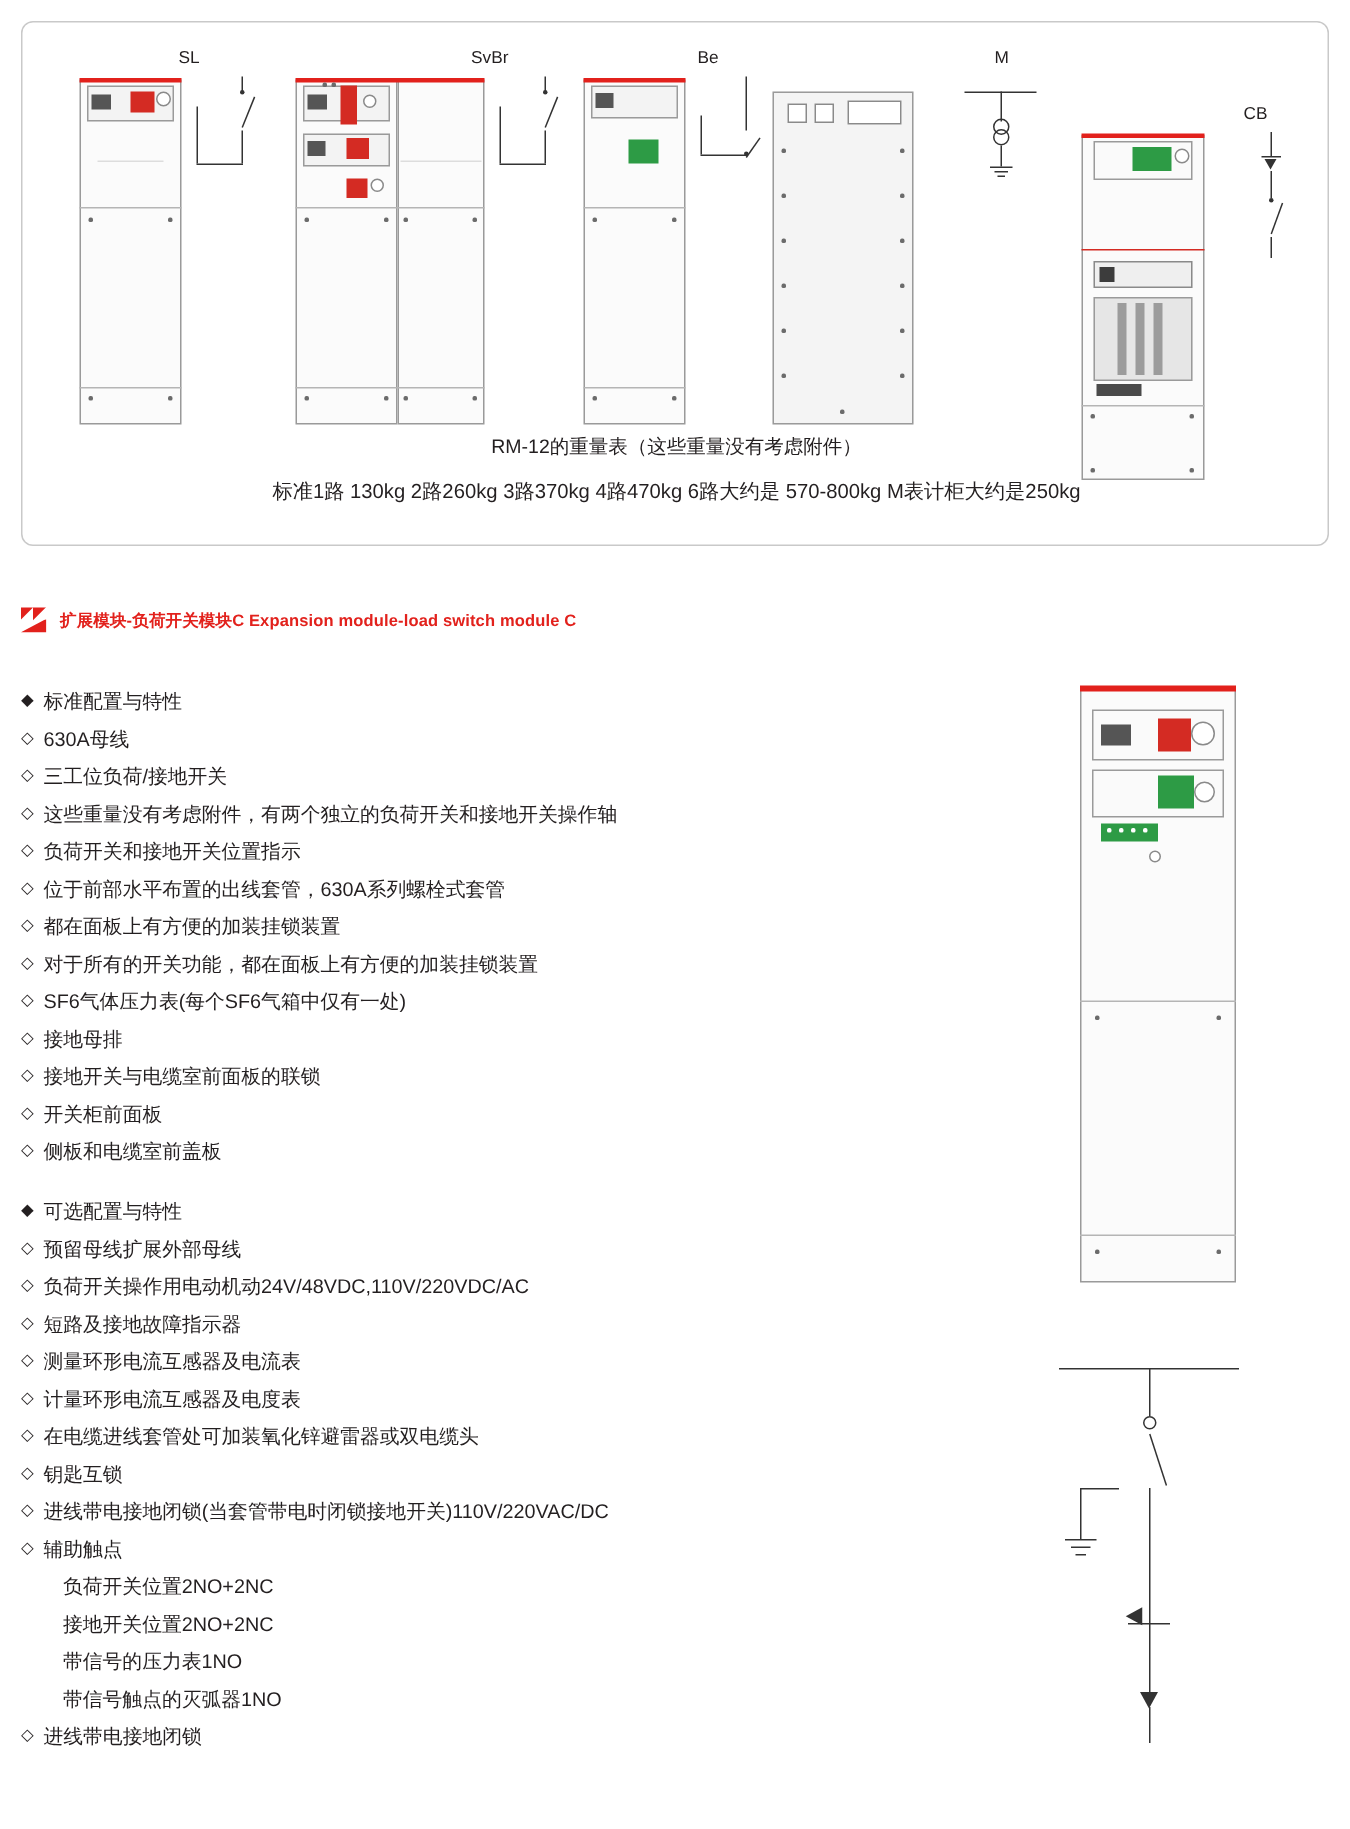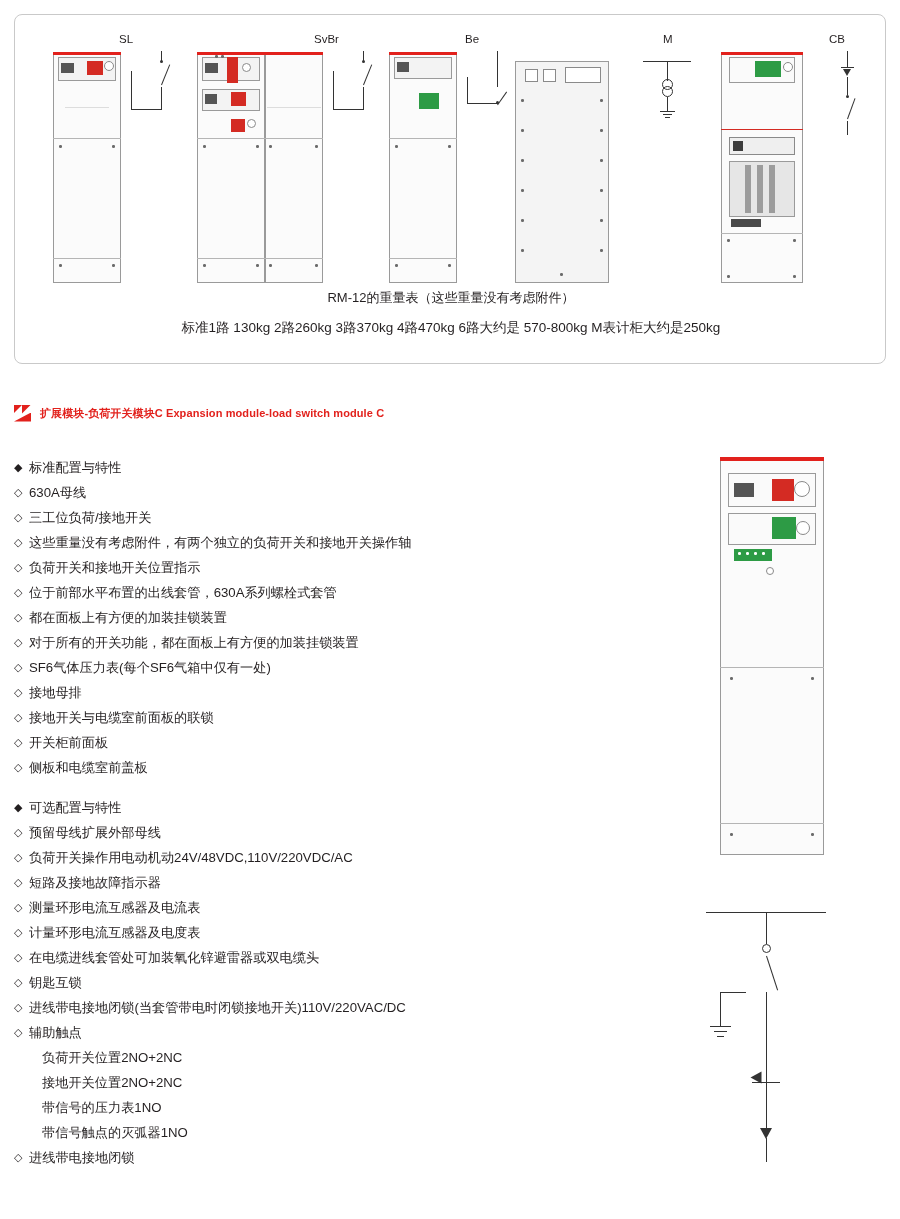--- a/index.html
+++ b/index.html
@@ -307,21 +307,21 @@
           <div class="vl" style="left:32px; top:10px; height:20px;"></div>
           <div class="circle" style="left:27px; top:28px; width:11px; height:11px;"></div>
           <div class="circle" style="left:27px; top:35px; width:11px; height:11px;"></div>
           <div class="vl" style="left:32px; top:46px; height:14px;"></div>
           <div class="hl" style="left:25px; top:60px; width:15px;"></div>
           <div class="hl" style="left:28px; top:63px; width:9px;"></div>
           <div class="hl" style="left:30px; top:66px; width:5px;"></div>
         </div>
       </div>
 
-      <div class="cab" style="left:706px; width:150px; height:250px;">
+      <div class="cab" style="left:706px; width:150px; height:250px;margin-top:37px;">
         <div class="cab-label" style="left:108px; top:0px;">CB</div>
         <div class="cab-body" style="left:0px; top:20px; width:82px; height:230px;"></div>
         <div class="red-top" style="left:0px; top:19px; width:82px;"></div>
         <div class="thin-line" style="left:0px; top:96px; width:82px; height:1px; background:#d42b23;"></div>
         <div class="thin-line" style="left:0px; top:200px; width:82px; height:1px;"></div>
         <div class="graybox" style="left:8px; top:24px; width:66px; height:26px; background:#fafafa;"></div>
         <div class="greenbox" style="left:34px; top:28px; width:26px; height:16px;"></div>
         <div class="sq" style="left:62px; top:29px; width:10px; height:10px; border-radius:50%;"></div>
         <div class="sq" style="left:8px; top:104px; width:66px; height:18px; background:#efefef;"></div>
         <div class="darkbox" style="left:12px; top:108px; width:10px; height:10px; background:#3c3c3c;"></div>

